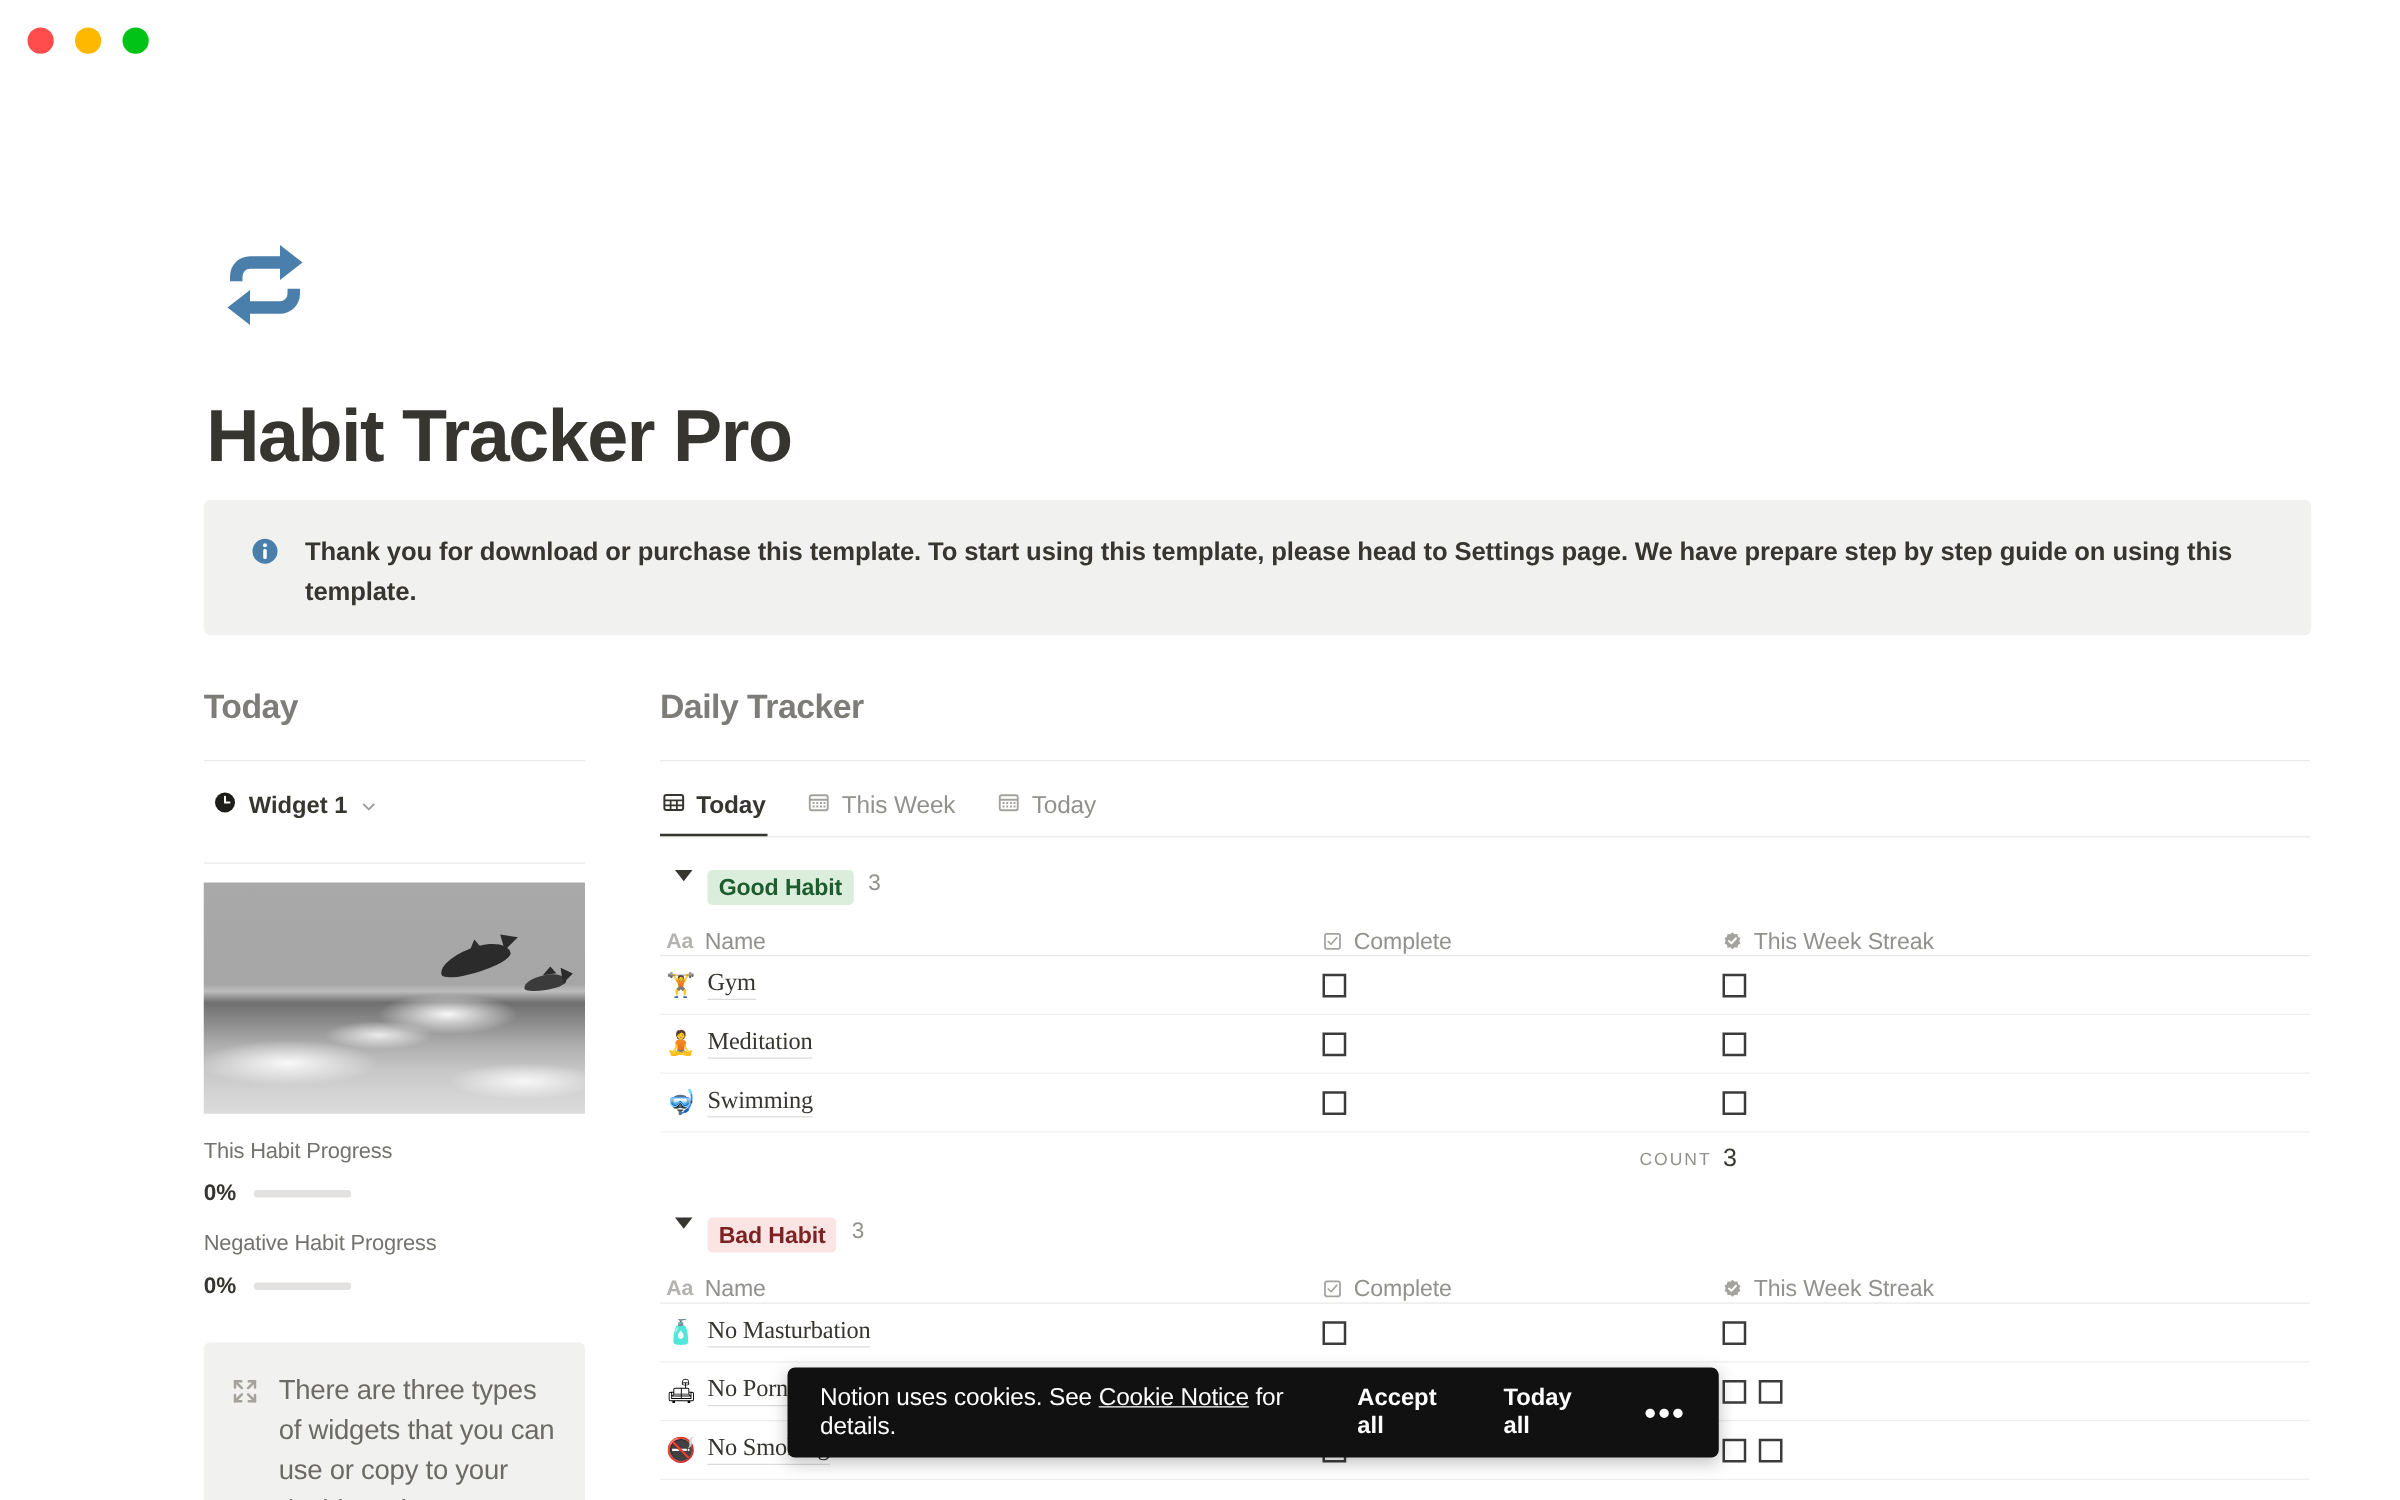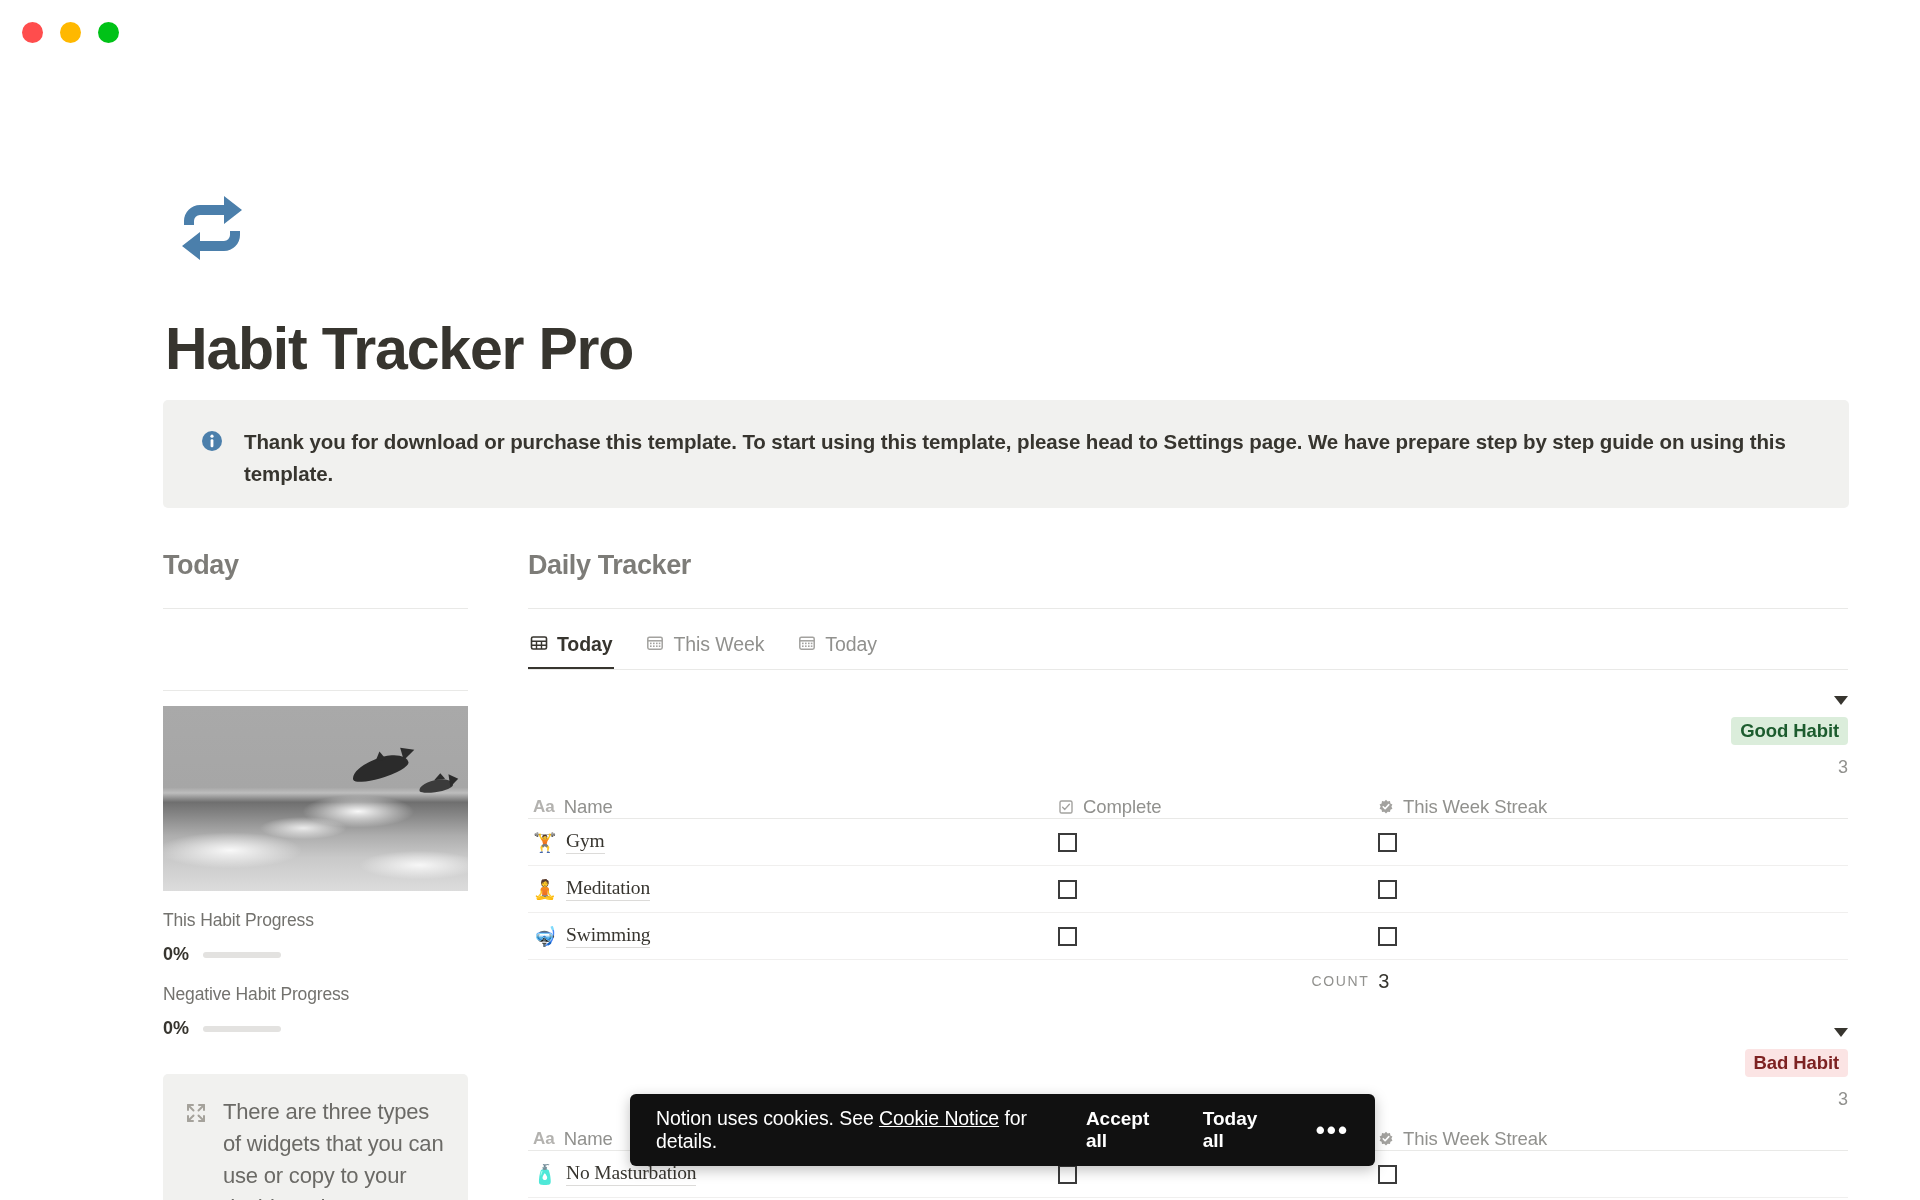--- a/index.html
+++ b/index.html
@@ -112,21 +112,21 @@
   .tab-label { font-size: 19.5px; color: #91918e; letter-spacing: -0.1px; }
   .tab.active .tab-label { color: #37352f; font-weight: bold; }
   .tab.active::after {
     content: ""; position: absolute; left: 0; right: 0; bottom: 0;
     height: 2px; background: #37352f;
   }
   .tabs-rule { width: 1320px; height: 1px; background: #e9e9e7; }
 
   
   .group { margin-top: 26px; }
-  .group-head { display: flex; align-items: flex-end; gap: 12px; padding-left: 12px; flex-direction: column; }
+  .group-head { display: flex; align-items: flex-start; gap: 12px; padding-left: 12px; }
   .tri { width: 0; height: 0; border-left: 7px solid transparent; border-right: 7px solid transparent; border-top: 9px solid #37352f; }
   .tag { font-size: 18.5px; font-weight: bold; padding: 3px 9px; border-radius: 4px; letter-spacing: -0.1px; }
   .tag.good { background: #dbeddb; color: #1c5c2e; }
   .tag.bad  { background: #fbe4e4; color: #7d2222; }
   .group-count { font-size: 18px; color: #91918e; }
 
   .grid-head { display: flex; align-items: center; margin-top: 18px; border-bottom: 1px solid #e9e9e7; }
   .col-name { width: 530px; display: flex; align-items: center; gap: 9px; padding-left: 5px; }
   .col-complete { width: 320px; display: flex; align-items: center; gap: 9px; }
   .col-streak { flex: 1; display: flex; align-items: center; gap: 9px; }
@@ -190,20 +190,35 @@
         <circle cx="11" cy="6.2" r="1.6" fill="#ffffff"></circle>
         <rect x="9.6" y="9.2" width="2.8" height="8" rx="1.2" fill="#ffffff"></rect>
       </svg>
     </div>
     <div class="callout-text">Thank you for download or purchase this template. To start using this template, please head to Settings page. We have prepare step by step guide on using this template.</div>
   </div>
 
   <div class="left-col">
     <div class="col-head">Today</div>
     <div class="col-rule"></div>
+    <div class="widget-row">
+      <span>
+        <svg viewBox="0 0 18 18" width="18" height="18" aria-hidden="true">
+          <circle cx="9" cy="9" r="8" fill="#1d1d1b"></circle>
+          <rect x="8.2" y="3.6" width="1.6" height="6" rx="0.8" fill="#ffffff"></rect>
+          <rect x="8.2" y="8.2" width="5.2" height="1.6" rx="0.8" fill="#ffffff"></rect>
+        </svg>
+      </span>
+      <span class="widget-label">Widget 1</span>
+      <span class="chev">
+        <svg viewBox="0 0 14 14" width="14" height="14" aria-hidden="true">
+          <path d="M3 5.5 L7 9.5 L11 5.5" fill="none" stroke="#9b9a97" stroke-width="1.5" stroke-linecap="round" stroke-linejoin="round"></path>
+        </svg>
+      </span>
+    </div>
   </div>
 
   <div class="left-card">
     <div class="card-rule"></div>
     <div class="photo">
       <div class="dolphin" style="left:188px; top:52px;">
         <div class="fin"></div>
           <div class="tail"></div>
       </div>
       <div class="dolphin small" style="left:256px; top:74px;">

